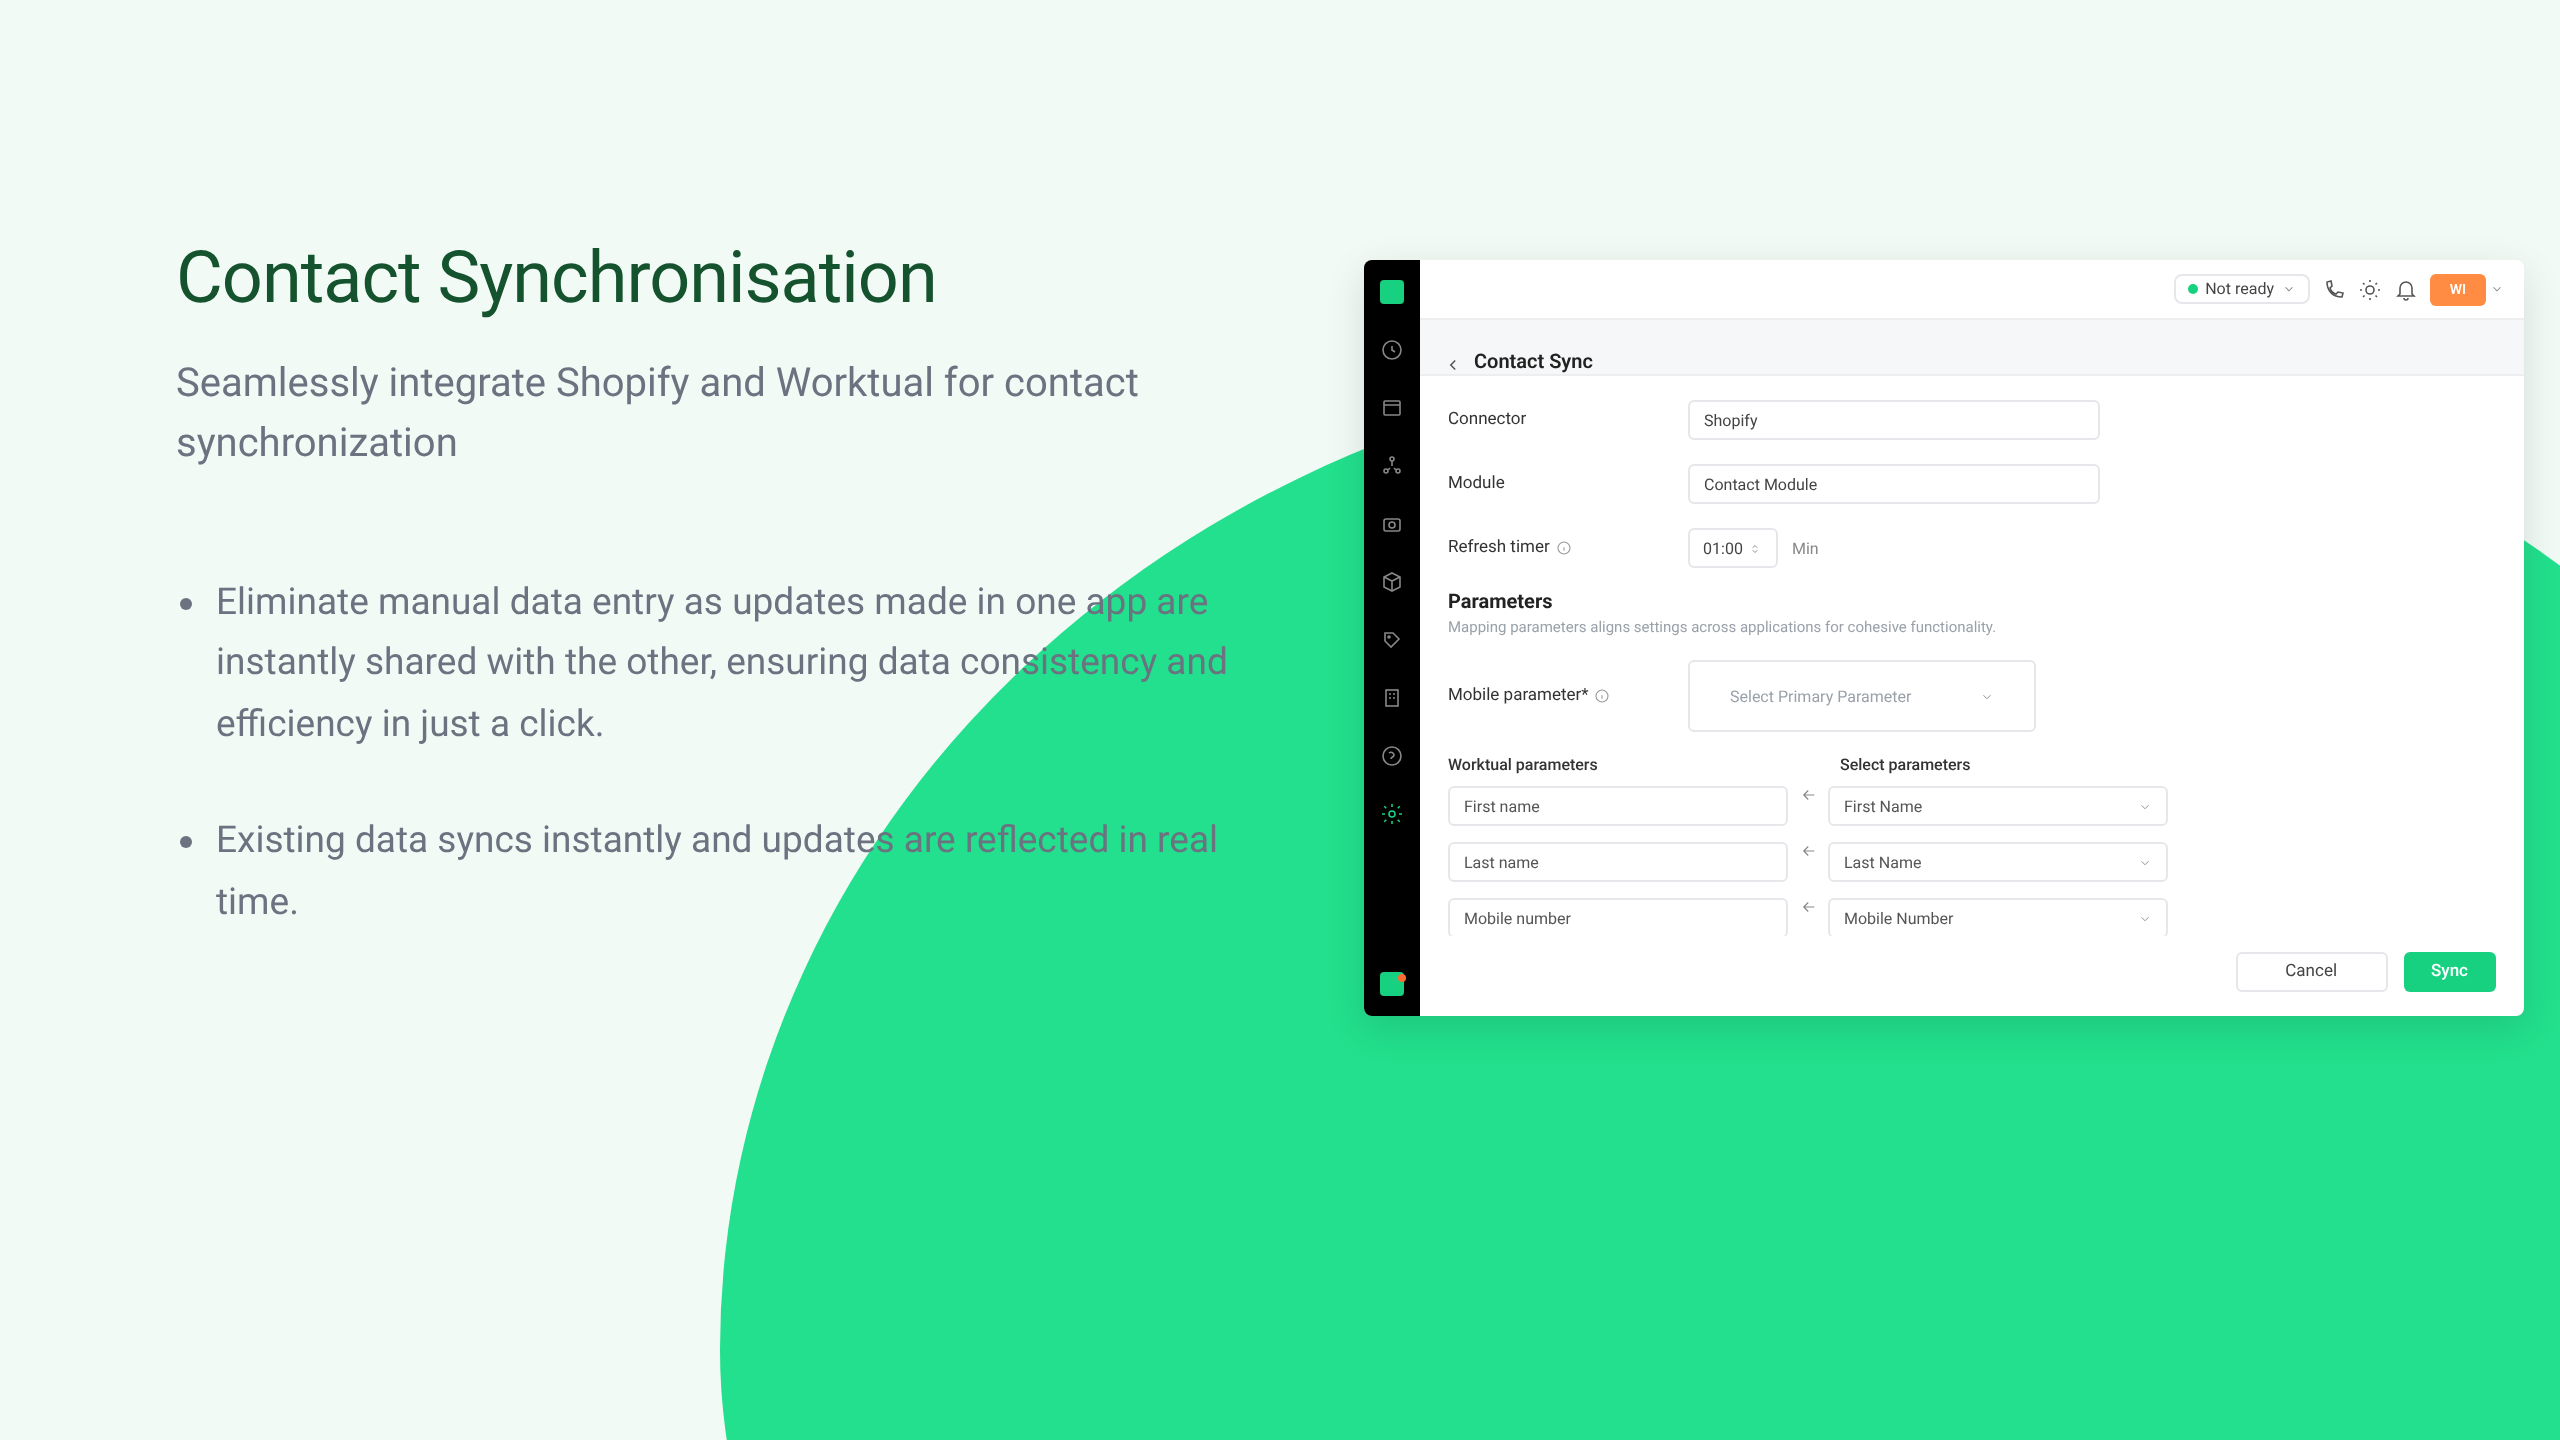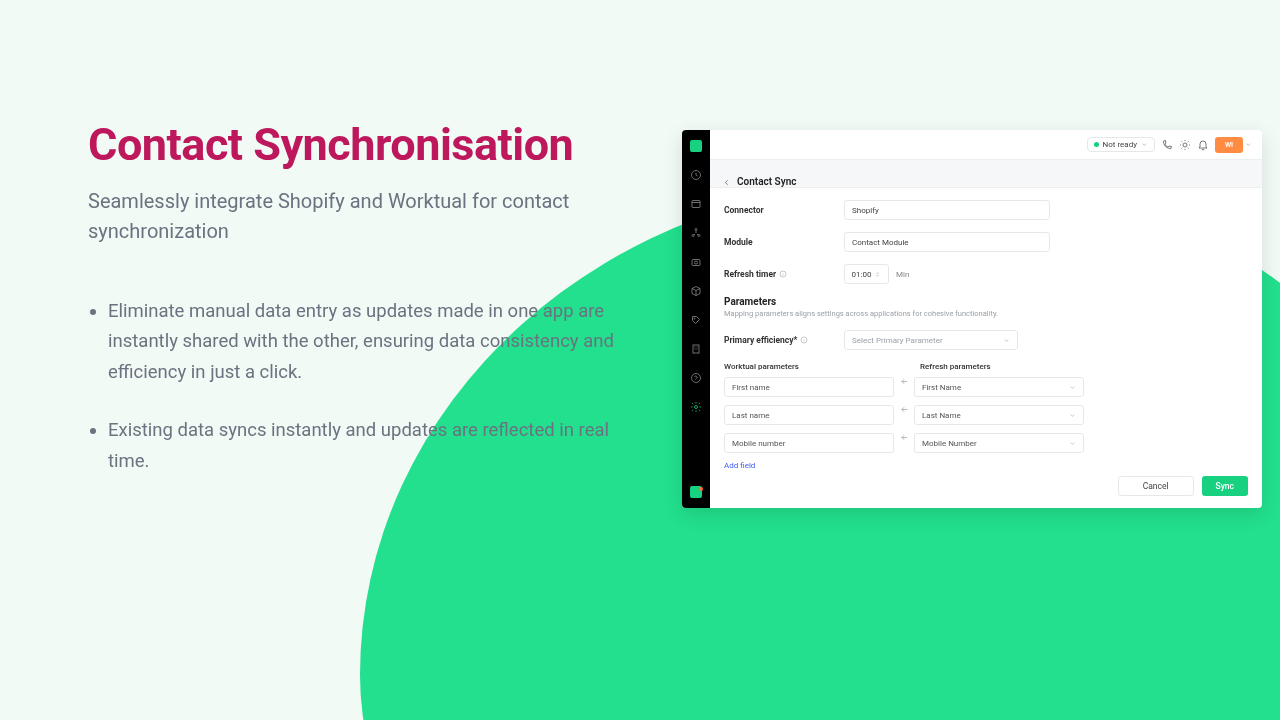--- a/index.html
+++ b/index.html
@@ -1,19 +1,19 @@
 <!DOCTYPE html>
 <html><head>
 <meta charset="utf-8">
 <style>
 *{margin:0;padding:0;box-sizing:border-box;font-family:-apple-system,BlinkMacSystemFont,"Segoe UI",Roboto,sans-serif}
 body{width:1280px;height:720px;background:#f2faf5;position:relative;overflow:hidden}
 .green-blob{position:absolute;width:1100px;height:900px;background:#22e08d;border-radius:50% 45% 40% 50% / 55% 50% 45% 45%;right:-180px;bottom:-360px;z-index:0}
 .content-left{position:absolute;left:88px;top:120px;width:540px;z-index:1}
-.title{font-size:45px;font-weight:700;color:#be185d;letter-spacing:-0.5px;line-height:1.1}
+.title{font-size:36px;font-weight:400;color:#14532d;letter-spacing:-0.5px;line-height:1.1}
 .subtitle{font-size:20px;color:#6b7280;margin-top:16px;line-height:1.5}
 .bullets{margin-top:50px;padding-left:20px}
 .bullets li{font-size:18.5px;color:#6b7280;line-height:1.65;margin-bottom:28px;list-style:disc}
 .app-shell{position:absolute;left:682px;top:130px;width:580px;height:378px;background:#fff;border-radius:4px;box-shadow:0 6px 20px rgba(0,0,0,0.12);z-index:2;display:flex;overflow:hidden}
 .sidebar{width:28px;background:#000;display:flex;flex-direction:column;align-items:center;padding-top:10px;gap:16px}
 .sidebar .logo{width:12px;height:12px;background:#17d181;border-radius:2px}
 .sidebar .nav-icon{width:13px;height:13px;display:flex;align-items:center;justify-content:center;color:#888}
 .sidebar .nav-icon.active{color:#17d181}
 .sidebar svg{width:12px;height:12px;stroke:currentColor;fill:none;stroke-width:1.6}
 .sidebar .bottom-icon{margin-top:auto;margin-bottom:10px;width:12px;height:12px;background:#17d181;border-radius:2px;position:relative}
@@ -26,29 +26,29 @@
 .top-icon{width:12px;height:12px;display:flex;align-items:center;justify-content:center;color:#555}
 .top-icon svg{width:12px;height:12px;stroke:currentColor;fill:none;stroke-width:1.6}
 .avatar{width:28px;height:16px;border-radius:3px;background:#ff8c42;color:#fff;font-size:7px;font-weight:600;display:flex;align-items:center;justify-content:center}
 .avatar-wrap{display:flex;align-items:center;gap:2px}
 .avatar-wrap svg{width:7px;height:7px;stroke:#888;stroke-width:1.8;fill:none}
 .titlebar{height:28px;background:#f6f7f8;display:flex;align-items:flex-end;padding:0 12px;gap:6px;border-bottom:1px solid #eceef0}
 .titlebar .back{width:9px;height:9px;stroke:#555;stroke-width:2;fill:none}
 .titlebar .pt{font-size:10px;font-weight:600;color:#222}
 .form-area{padding:12px 14px;flex:1;overflow:auto}
 .row{display:flex;align-items:center;margin-bottom:12px}
-.row .lbl{width:120px;font-size:8.5px;color:#333;font-weight:700;display:flex;align-items:center;gap:3px}
+.row .lbl{width:120px;font-size:8.5px;color:#333;font-weight:400;display:flex;align-items:center;gap:3px}
 .info-ic{width:8px;height:8px;stroke:#999;stroke-width:1.6;fill:none}
 .field{width:206px;height:20px;border:1px solid #e5e7eb;border-radius:3px;font-size:8px;color:#444;padding:0 7px;display:flex;align-items:center;background:#fff}
 .field-time{width:45px;height:20px;border:1px solid #e5e7eb;border-radius:3px;font-size:8px;color:#444;display:flex;align-items:center;justify-content:center;gap:3px;background:#fff}
 .field-time svg{width:7px;height:7px;stroke:#888;stroke-width:1.6;fill:none}
 .unit{font-size:8px;color:#888;margin-left:7px}
 .sec-title{font-size:10px;font-weight:700;color:#222;margin-top:6px}
 .sec-sub{font-size:7.5px;color:#9aa1a9;margin-top:2px;margin-bottom:12px}
-.dropdown{width:174px;height:20px;border:1px solid #e5e7eb;border-radius:3px;font-size:8px;color:#9aa1a9;padding:0 7px;display:flex;align-items:center;justify-content:space-between;background:#fff}
+.dropdown{width:174px;height:36px;border:1px solid #e5e7eb;border-radius:3px;font-size:8px;color:#9aa1a9;padding:0 20px;display:flex;align-items:center;justify-content:space-between;background:#fff}
 .dropdown svg{width:7px;height:7px;stroke:#888;stroke-width:1.6;fill:none}
 .params-head{display:flex;margin-bottom:6px}
 .params-head .col{font-size:8px;font-weight:500;color:#333}
 .params-head .col.left{width:196px}
 .param-row{display:flex;align-items:flex-start;margin-bottom:8px}
 .param-field{width:170px;height:20px;border:1px solid #e5e7eb;border-radius:3px;font-size:8px;color:#555;padding:0 7px;display:flex;align-items:center;background:#fff}
 .arrow-ic{width:20px;display:flex;align-items:center;justify-content:center}
 .arrow-ic svg{width:9px;height:9px;stroke:#888;stroke-width:1.6;fill:none}
 .param-drop{width:170px;height:20px;border:1px solid #e5e7eb;border-radius:3px;font-size:8px;color:#555;padding:0 7px;display:flex;align-items:center;justify-content:space-between;background:#fff}
 .param-drop svg{width:7px;height:7px;stroke:#888;stroke-width:1.6;fill:none}
@@ -193,36 +193,36 @@
           <svg viewBox="0 0 24 24">
               <path d="M8 10l4-4 4 4M8 14l4 4 4-4"></path>
             </svg>
         </div>
         <span class="unit">Min</span>
       </div>
       <div class="sec-title">Parameters</div>
       <div class="sec-sub">Mapping parameters aligns settings across applications for cohesive functionality.</div>
       <div class="row">
         <div class="lbl">
-          <span>Primary efficiency*</span>
+          <span>Mobile parameter*</span>
           <svg class="info-ic" viewBox="0 0 24 24">
               <circle cx="12" cy="12" r="9"></circle>
               <path d="M12 8h.01M12 11v5"></path>
             </svg>
         </div>
         <div class="dropdown">
           <span>Select Primary Parameter</span>
           <svg viewBox="0 0 24 24">
               <path d="M6 9l6 6 6-6"></path>
             </svg>
         </div>
       </div>
       <div class="params-head">
         <div class="col left">Worktual parameters</div>
-        <div class="col">Refresh parameters</div>
+        <div class="col">Select parameters</div>
       </div>
       <div class="param-row">
         <div class="param-field">First name</div>
         <div class="arrow-ic">
             <svg viewBox="0 0 24 24">
               <path d="M19 12H5M11 6l-6 6 6 6"></path>
             </svg>
           </div>
         <div class="param-drop">
             <span>First Name</span>

